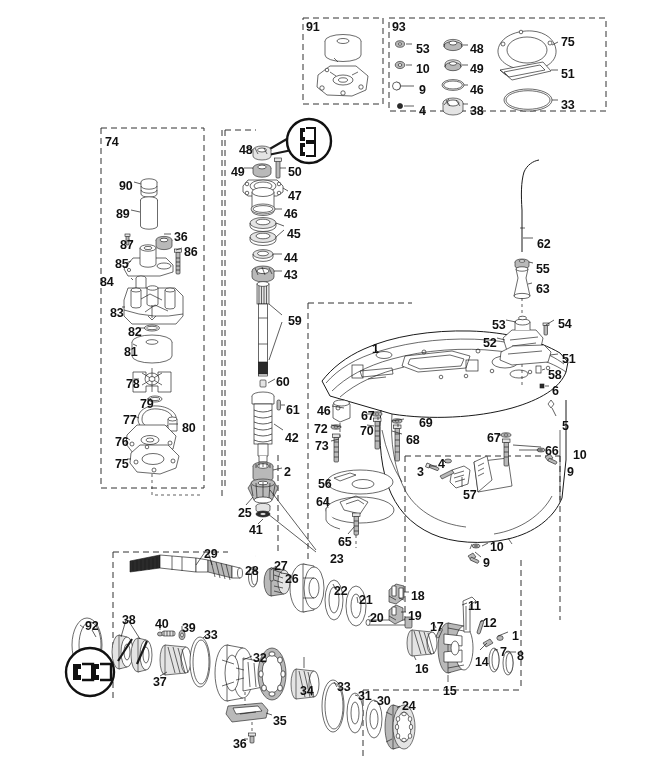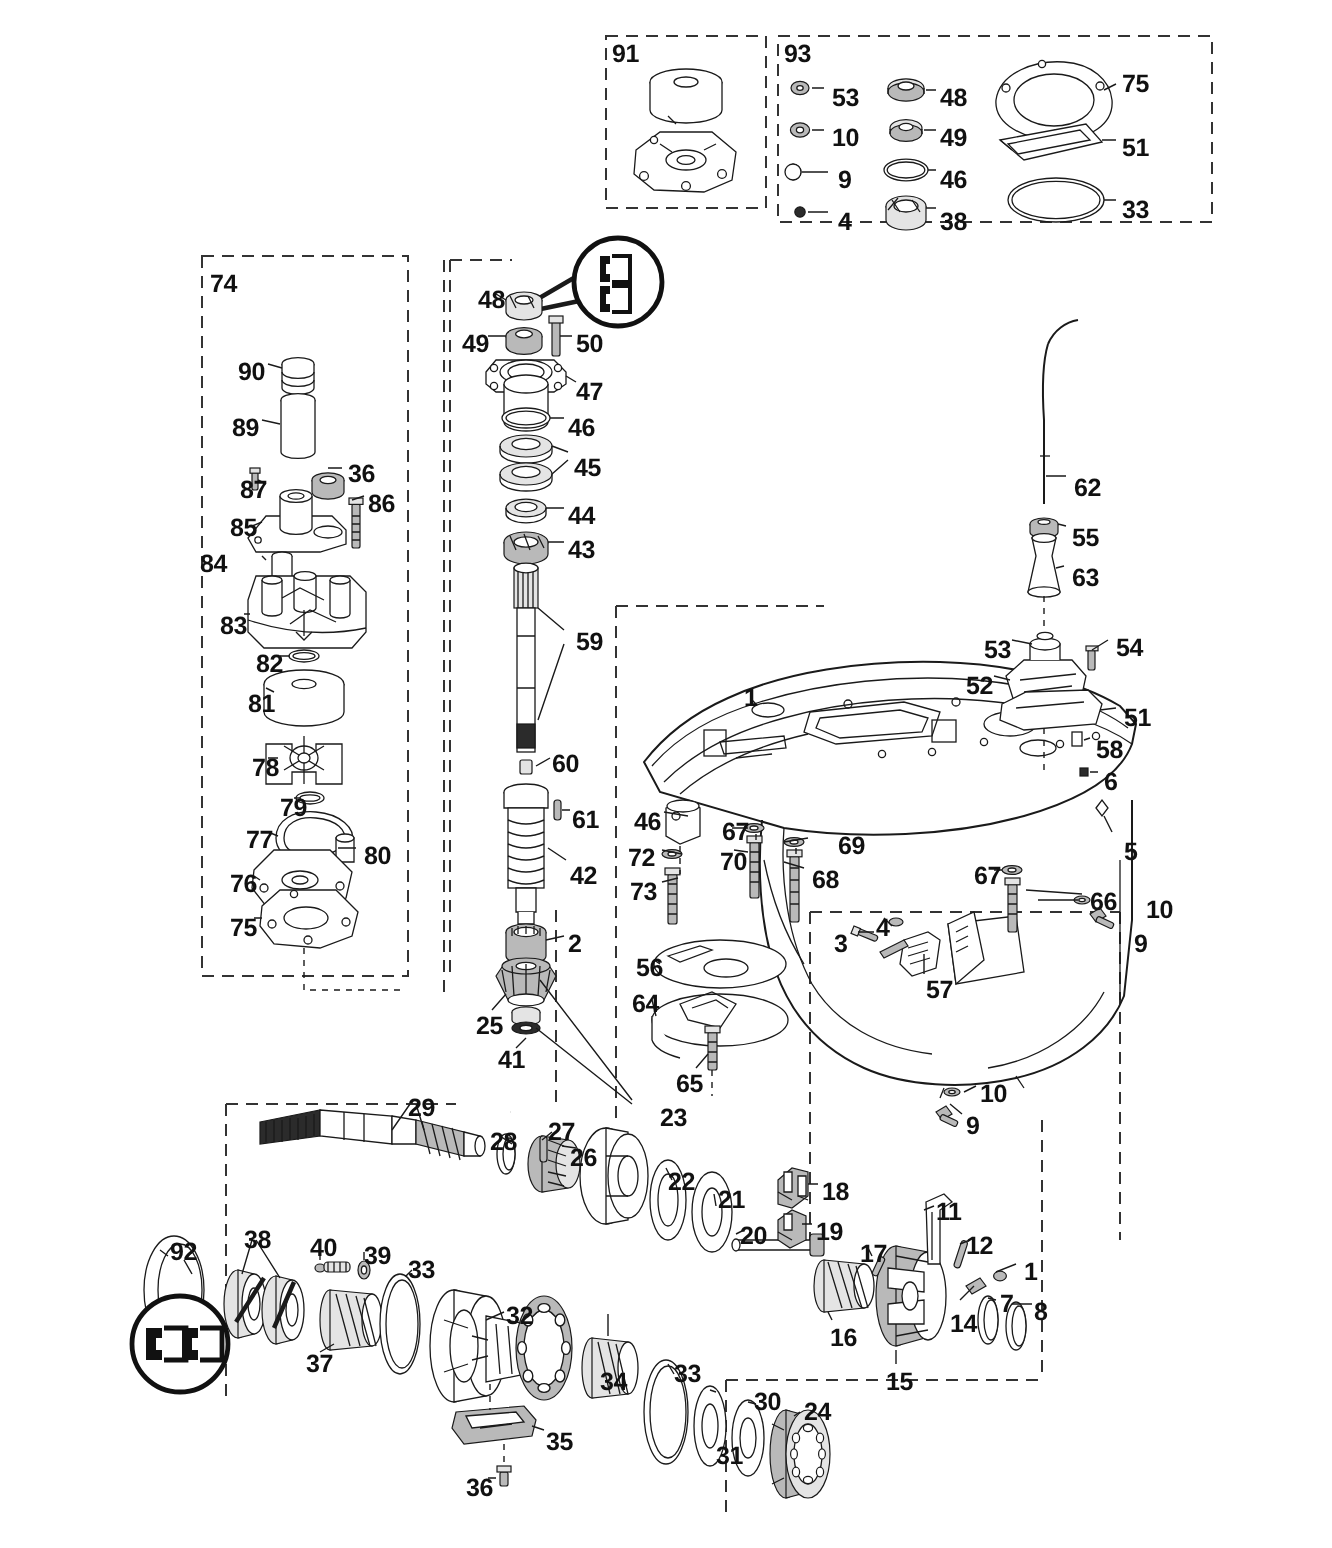--- a/index.html
+++ b/index.html
@@ -933,19 +933,19 @@
       <div class="lbl" style="left: 253px; top: 652px;">32</div>
       <div class="lbl" style="left: 300px; top: 685px;">34</div>
       <div class="lbl" style="left: 415px; top: 663px;">16</div>
       <div class="lbl" style="left: 475px; top: 656px;">14</div>
       <div class="lbl" style="left: 443px; top: 685px;">15</div>
       <div class="lbl" style="left: 500px; top: 646px;">7</div>
       <div class="lbl" style="left: 517px; top: 650px;">8</div>
       <div class="lbl" style="left: 273px; top: 715px;">35</div>
       <div class="lbl" style="left: 233px; top: 738px;">36</div>
       <div class="lbl" style="left: 337px; top: 681px;">33</div>
-      <div class="lbl" style="left: 358px; top: 722px;">31</div>
+      <div class="lbl" style="left: 358px; top: 690px;">31</div>
       <div class="lbl" style="left: 377px; top: 695px;">30</div>
       <div class="lbl" style="left: 402px; top: 700px;">24</div>
     </div>
 
 
 </div>
 
 </body></html>

